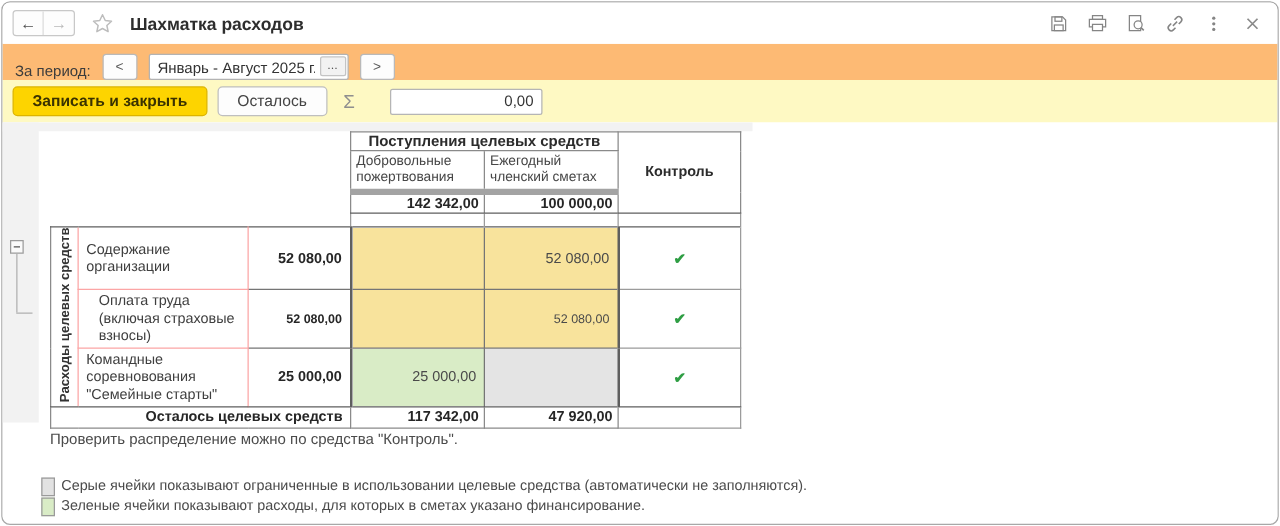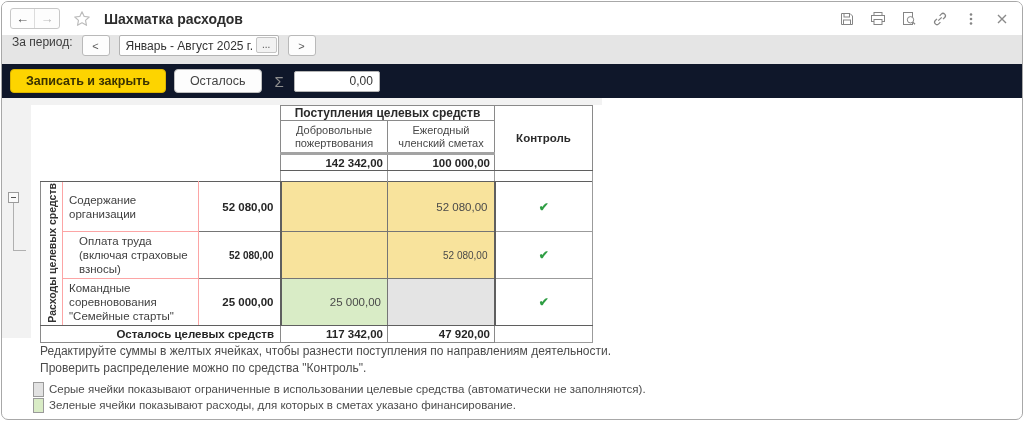--- a/index.html
+++ b/index.html
@@ -13,56 +13,56 @@
   .navgroup { display:flex; height:21px; border:1px solid #c8c8c8; border-radius:3px; overflow:hidden; background:#fdfdfd; }
   .navbtn { width:24px; display:flex; align-items:center; justify-content:center; font-size:13px; cursor:default; }
   .navbtn.back { color:#4f4f4f; border-right:1px solid #dcdcdc; }
   .navbtn.fwd  { color:#b9b9b9; }
   .star { margin-left:13px; display:flex; align-items:center; }
   .wtitle { margin-left:13px; font-size:14px; font-weight:bold; color:#2d2d2d; }
   .tb-spacer { flex:1; }
   .tb-icons { display:flex; align-items:center; gap:11px; }
   .tb-icon { width:20px; height:20px; display:flex; align-items:center; justify-content:center; }
   
-  .periodbar { height:29px; background:#e5e5e5; display:flex; align-items:flex-start; padding-left:10px; }
+  .periodbar { height:29px; background:#fdba74; display:flex; align-items:flex-end; padding-left:10px; }
   .periodbar .plabel { font-size:12px; color:#3c3c3c; }
   .pbtn { margin-left:9px; width:28px; height:21px; background:#fdfdfd; border:1px solid #b9b9b9; border-radius:3px;
           font-size:11px; color:#5a5a5a; display:flex; align-items:center; justify-content:center; }
   .pfield { position:relative; margin-left:9px; width:160px; height:21px; }
   .pfield input { width:100%; height:100%; border:1px solid #b3b3b3; border-radius:2px; font-family:inherit;
                   font-size:12px; color:#333; padding:0 26px 0 6px; }
   .pmore { position:absolute; right:2px; top:2px; width:21px; height:16px; background:#f2f2f2; border:1px solid #c4c4c4;
            border-radius:2px; font-size:10px; color:#555; line-height:13px; text-align:center; }
   
-  .toolbar { height:34px; display:flex; align-items:center; padding-left:8px; background:#0f172a; }
+  .toolbar { height:34px; display:flex; align-items:center; padding-left:8px; background:#fef9c3; }
   .btn { height:24px; padding:0 15px; border-radius:4px; font-family:inherit; font-size:12.5px; display:flex; align-items:center; }
   .btn.primary { background:#fdd400; border:1px solid #dcb400; font-weight:bold; color:#3a3200; }
   .btn.plain { background:#fdfdfd; border:1px solid #bfbfbf; color:#444; margin-left:8px; }
   .sigma { margin-left:13px; font-size:15px; color:#8f8f8f; }
-  .sumfield { margin-left:10px; width:86px; height:21px; }
+  .sumfield { margin-left:28px; width:122px; height:21px; }
   .sumfield input { width:100%; height:100%; border:1px solid #b5b5b5; border-radius:2px; font-family:inherit;
                     font-size:12px; color:#333; text-align:right; padding:0 6px; }
   
   .content { position:relative; height:316px; background:#fff; }
   .gutter { position:absolute; left:0; top:0; width:29px; height:240px; background:#f2f2f2; }
   .gutter-top { position:absolute; left:0; top:0; width:600px; height:7px; background:#f2f2f2; }
   .grp-box { position:absolute; left:6px; top:94px; width:11px; height:11px; background:#fafafa;
              border:1px solid #9b9b9b; display:flex; align-items:center; justify-content:center; }
   .grp-box .minus { width:5px; height:1px; background:#555; }
   .grp-vline { position:absolute; left:11px; top:105px; width:1px; height:47px; background:#b0b0b0; }
   .grp-hline { position:absolute; left:11px; top:152px; width:13px; height:1px; background:#b0b0b0; }
   
   table.sheet { position:absolute; left:38px; top:7px; border-collapse:collapse; table-layout:fixed; font-size:11.5px; color:#3f3f3f; }
   table.sheet td { overflow:hidden; vertical-align:middle; }
   td.corner { border:none; }
   td.hgrp { border:1px solid #8a8a8a; font-weight:bold; color:#2b2b2b; text-align:center; font-size:12px; }
   td.ctrlhead { border-top:1px solid #8a8a8a; border-right:1px solid #8a8a8a; border-left:1px solid #8a8a8a;
                 border-bottom:1px solid #5f5f5f; font-weight:bold; color:#2b2b2b; text-align:center; }
-  td.sub { border-left:1px solid #8a8a8a; border-right:1px solid #8a8a8a; border-bottom:3px solid #a3a3a3;
-           text-align:center; padding:1px 4px; color:#474747; font-size:11px; line-height:13px; }
+  td.sub { border-left:1px solid #8a8a8a; border-right:1px solid #8a8a8a; border-bottom:5px solid #a3a3a3;
+           text-align:left; padding:1px 4px; color:#474747; font-size:11px; line-height:13px; }
   td.tot { border-left:1px solid #8a8a8a; border-right:1px solid #8a8a8a; border-bottom:1px solid #5f5f5f;
            text-align:right; padding:0 4px; font-weight:bold; color:#262626; }
   td.gapcell { border-left:1px solid #9b9b9b; border-right:1px solid #9b9b9b; }
   td.vlabel { border-left:1px solid #8a8a8a; border-top:1px solid #5f5f5f; border-bottom:1px solid #5f5f5f; text-align:center; }
   td.vlabel span { writing-mode:vertical-rl; transform:rotate(180deg); font-weight:bold; font-size:10.5px; color:#333; white-space:nowrap; }
   td.name { border:1px solid #fca5a5; padding:2px 4px 2px 6px; line-height:14px; }
   td.name.indent { padding-left:16px; }
   td.amt { border:1px solid #757575; text-align:right; padding:0 6px; font-weight:bold; color:#262626; }
   td.small { font-size:10px; }
   td.ycell { background:#f8e39c; border:1px solid #757575; border-left:2px solid #5f5f5f; text-align:right; padding:0 6px; color:#4a4a4a; }
@@ -233,21 +233,20 @@
       <tr style="height:17px">
         <td class="flabel" colspan="3">Осталось целевых средств</td>
         <td class="fval">117 342,00</td>
         <td class="fval">47 920,00</td>
         <td class="fempty"></td>
       </tr>
     </tbody>
       </table>
 
     <div class="hints">
-      <div>Редактируйте суммы в желтых ячейках, чтобы разнести поступления по направлениям деятельности.</div>
       <div>Проверить распределение можно по средства "Контроль".</div>
     </div>
 
     <div class="legend">
       <div class="legrow">
         <div class="swatch gray"></div>
         <span>Серые ячейки показывают ограниченные в использовании целевые средства (автоматически не заполняются).</span>
       </div>
       <div class="legrow">
         <div class="swatch green"></div>

